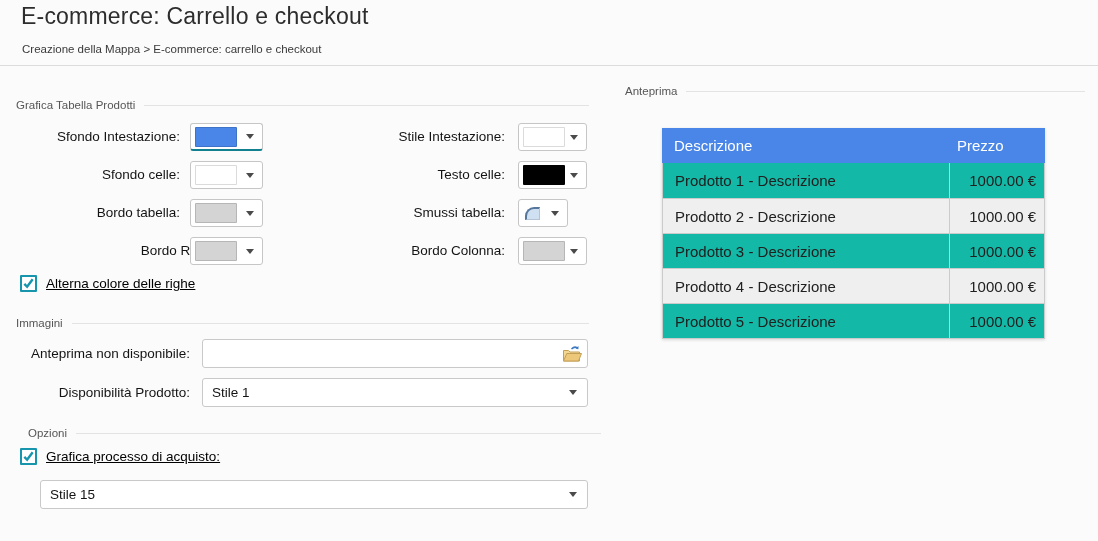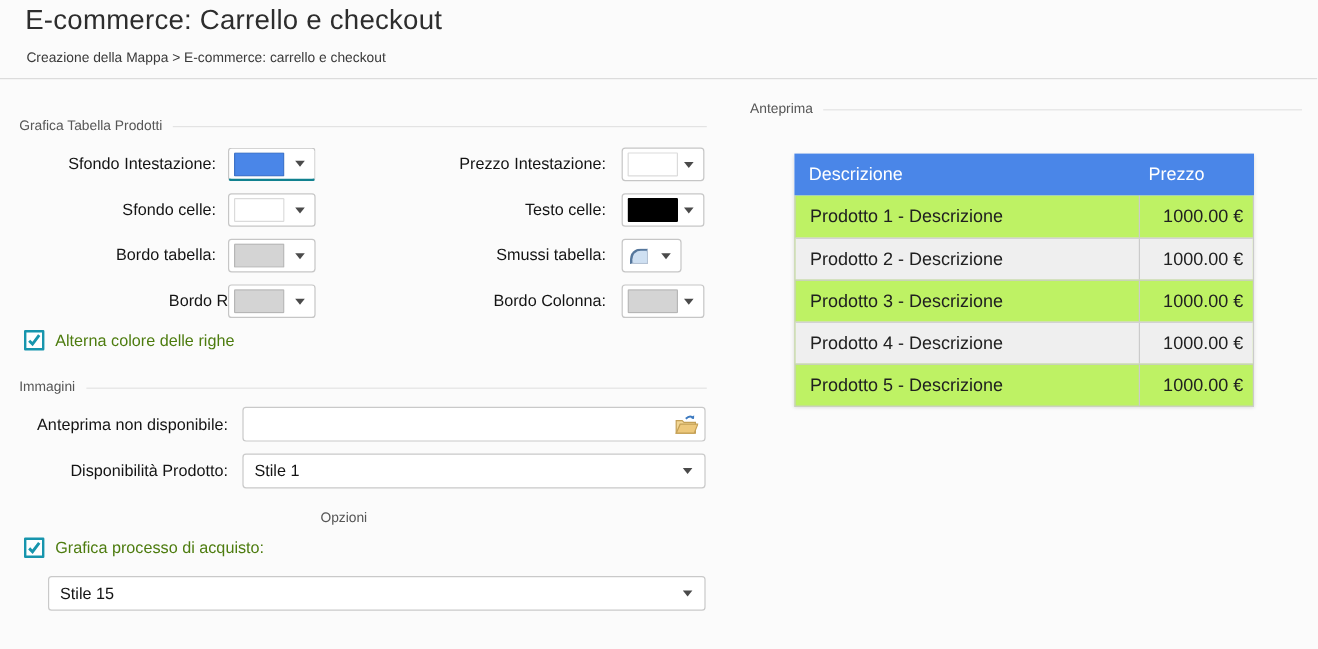--- a/index.html
+++ b/index.html
@@ -29,39 +29,39 @@
   .corner-shape{width:15px;height:13px;margin-left:6px;background:#cfe0f2;box-sizing:border-box;
         border-left:2px solid #56779c;border-top:2px solid #56779c;border-top-left-radius:9px;
         border-right:1px solid #b4c2d4;border-bottom:1px solid #b4c2d4;}
 
   
   .check-row{position:absolute;display:flex;align-items:center;}
   .checkbox{width:17px;height:17px;box-sizing:border-box;background:#fff;border:2px solid #1795ad;border-radius:1px;
             display:flex;align-items:center;justify-content:center;}
   .checkbox svg{display:none;}
   .checkbox.checked svg{display:block;}
-  .check-label{margin-left:9px;font-size:13.5px;color:#4d7c0f;}
+  .check-label{margin-left:9px;font-size:13.5px;color:#000000;text-decoration:underline;}
 
   
   .field-label{position:absolute;height:29px;line-height:29px;font-size:13.5px;color:#141414;text-align:right;white-space:nowrap;}
   .text-input{position:absolute;box-sizing:border-box;height:29px;background:#fff;border:1px solid #c9c9c9;border-radius:3px;
               display:flex;align-items:center;}
   .text-input .inp-val{flex:1;padding-left:9px;font-size:13.5px;color:#141414;}
   .big-drop{position:absolute;box-sizing:border-box;height:29px;background:#fff;border:1px solid #c9c9c9;border-radius:3px;
             display:flex;align-items:center;}
   .big-drop .drop-val{flex:1;padding-left:9px;font-size:13.5px;color:#141414;}
   .big-drop .caret{margin-right:10px;}
   .folder-btn{margin-right:5px;display:flex;align-items:center;}
 
   
   .preview-table{position:absolute;left:662px;top:128px;width:383px;box-shadow:0 1px 3px rgba(0,0,0,0.14);}
   .pt-header{display:flex;height:35px;color:#fff;font-size:15px;align-items:center;}
   .pt-header .pt-h-desc{width:287px;box-sizing:border-box;padding-left:12px;}
   .pt-header .pt-h-price{flex:1;box-sizing:border-box;padding-left:8px;}
-  .pt-body{border:1px solid #cbcbcb;border-top:none;background:#bef264;}
+  .pt-body{border:1px solid #cbcbcb;border-top:none;background:#14b8a6;}
   .pt-row{display:flex;height:35px;box-sizing:border-box;align-items:stretch;font-size:15px;color:#202020;}
   .pt-row + .pt-row{border-top:1px solid #cbcbcb;}
   .pt-cell-desc{width:286px;box-sizing:border-box;padding-left:12px;display:flex;align-items:center;}
   .pt-cell-price{flex:1;box-sizing:border-box;border-left:1px solid #cbcbcb;padding-right:8px;
                  display:flex;align-items:center;justify-content:flex-end;}
 </style>
 </head>
 <body>
 
 <div id="root">
@@ -75,21 +75,21 @@
     <span class="sec-line"></span>
   </div>
 
   <div id="color-rows">
       <div class="color-row" style="top: 123px;">
         <div class="fld-label" style="left: 0px; width: 180px;">Sfondo Intestazione:</div>
         <div class="drop focused" style="left: 190px; width: 73px;">
           <span class="swatch" style="background: rgb(74, 134, 232);"></span>
           <span class="caret"></span>
         </div>
-        <div class="fld-label" style="left: 280px; width: 225px;">Prezzo Intestazione:</div>
+        <div class="fld-label" style="left: 280px; width: 225px;">Stile Intestazione:</div>
         <div class="drop" style="left: 518px; width: 69px;">
           <span class="swatch" style="background: rgb(255, 255, 255);"></span>
           <span class="caret"></span>
         </div>
       </div>
       <div class="color-row" style="top: 161px;">
         <div class="fld-label" style="left: 0px; width: 180px;">Sfondo celle:</div>
         <div class="drop" style="left: 190px; width: 73px;">
           <span class="swatch" style="background: rgb(255, 255, 255);"></span>
           <span class="caret"></span>
@@ -152,21 +152,21 @@
       </svg>
     </span>
   </div>
 
   <div class="abs field-label" style="left:0;top:378px;width:190px;">Disponibilità Prodotto:</div>
   <div class="big-drop abs" style="left:202px;top:378px;width:386px;">
     <span class="drop-val">Stile 1</span>
     <span class="caret"></span>
   </div>
 
-  <div class="abs section-hdr" style="left:0;top:426px;width:573px;flex-direction:column;">
+  <div class="abs section-hdr" style="left:28px;top:426px;width:573px;">
     <span class="sec-label">Opzioni</span>
     <span class="sec-line"></span>
   </div>
 
   <div class="abs check-row" style="left:20px;top:448px;">
     <span class="checkbox checked">
       <svg width="13" height="13" viewBox="0 0 14 14">
         <polyline points="2.5,7.5 5.5,10.5 11.5,2.5" fill="none" stroke="#1795ad" stroke-width="2.6"></polyline>
       </svg>
     </span>

